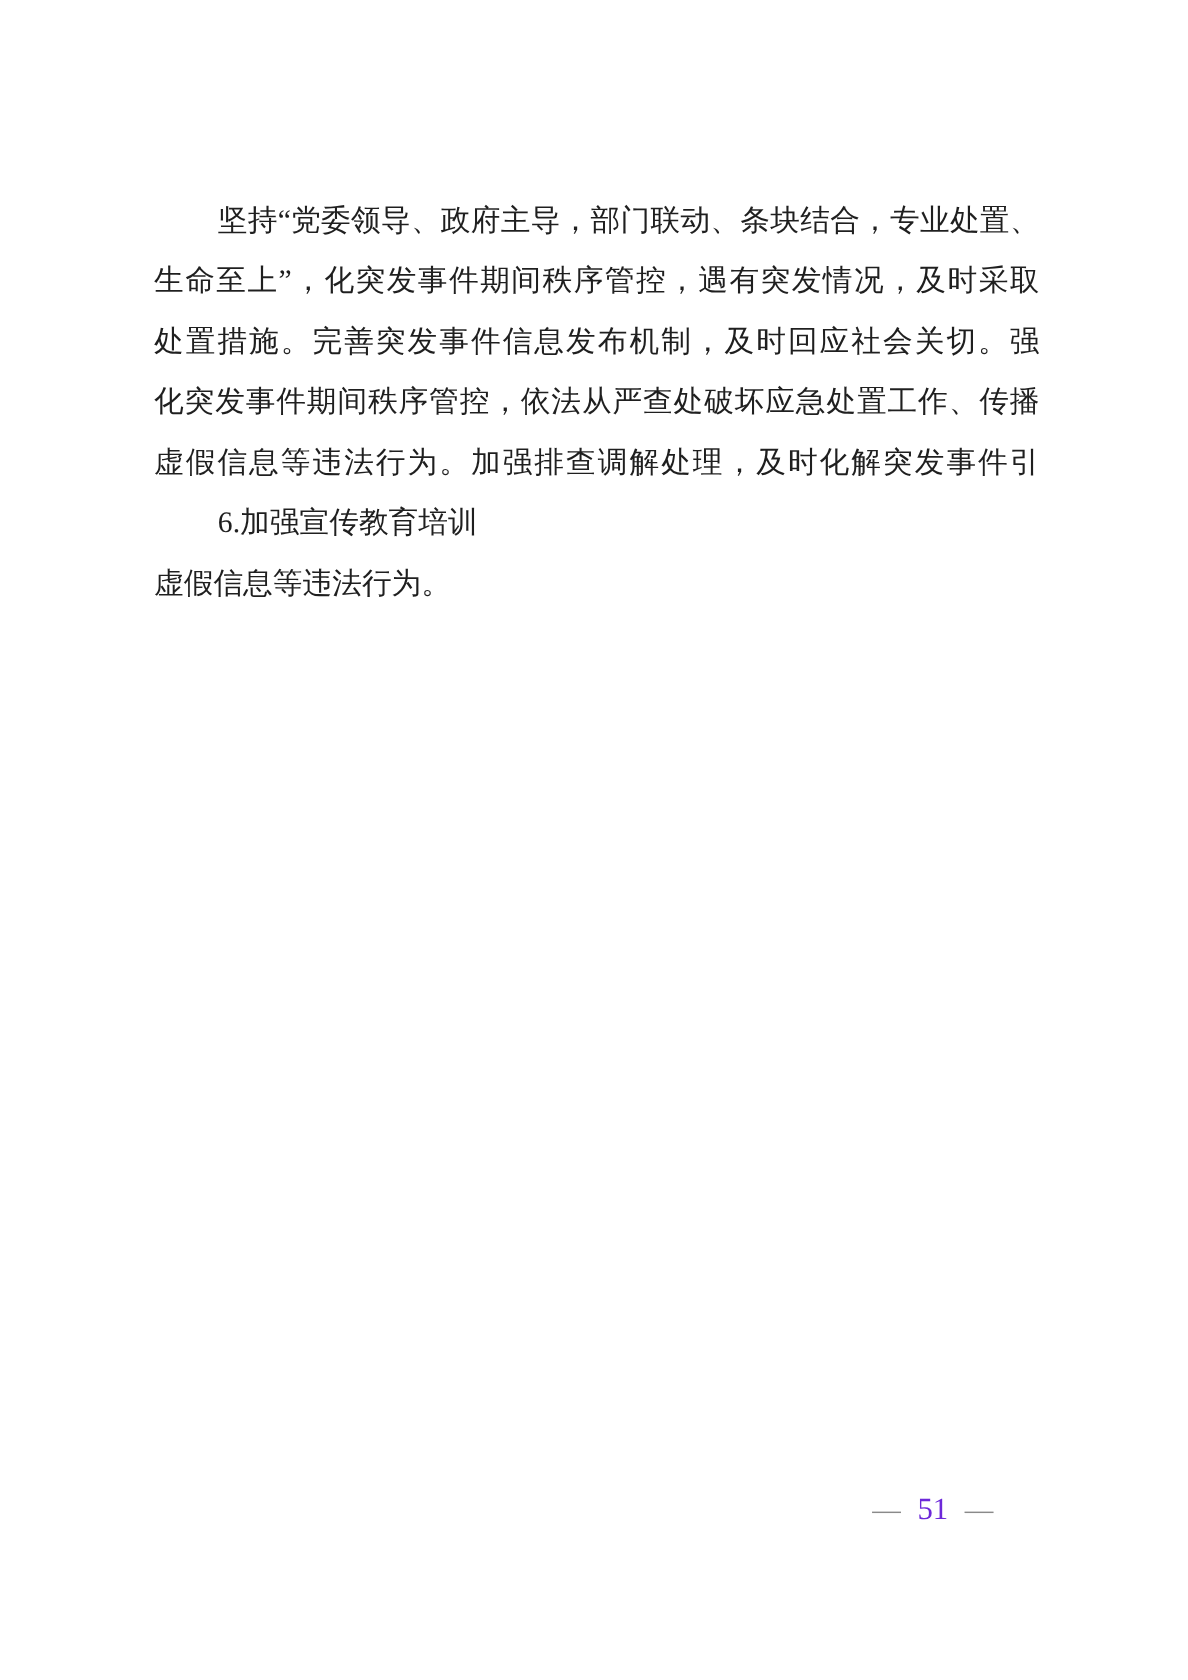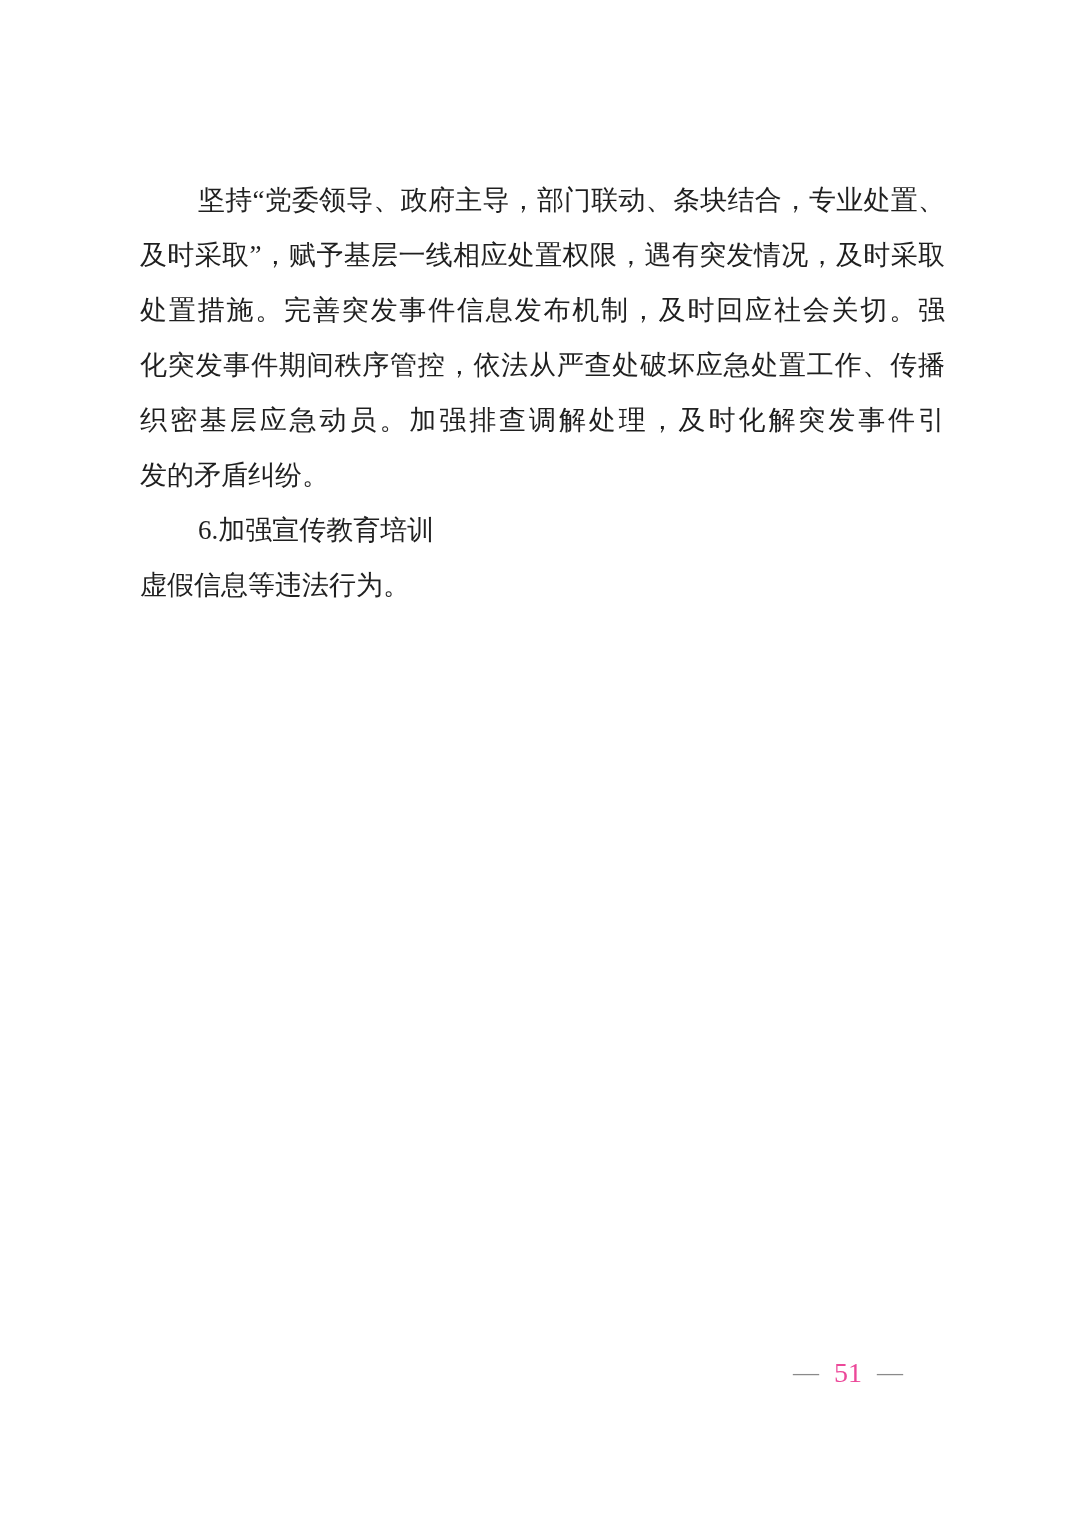--- a/index.html
+++ b/index.html
@@ -45,36 +45,35 @@
     align-items: center;
     font-size: 28px;
     color: #2b2b2b;
   }
   .page-number .dash {
     color: #8a8a8a;
     font-size: 26px;
   }
   .page-number .num {
     margin: 16px 15px;
-    color: #ec4899;
+    color: #6d28d9;
   }
 </style>
 </head>
 <body>
 
 <div class="page">
 
   <div class="content">
 
     <div class="line indent justify">坚持“党委领导、政府主导，部门联动、条块结合，专业处置、社</div>
-    <div class="line justify">及时采取”，赋予基层一线相应处置权限，遇有突发情况，及时采取</div>
+    <div class="line justify">生命至上”，化突发事件期间秩序管控，遇有突发情况，及时采取</div>
     <div class="line justify">处置措施。完善突发事件信息发布机制，及时回应社会关切。强</div>
     <div class="line justify">化突发事件期间秩序管控，依法从严查处破坏应急处置工作、传播</div>
-    <div class="line justify">织密基层应急动员。加强排查调解处理，及时化解突发事件引</div>
-    <div class="line">发的矛盾纠纷。</div>
+    <div class="line justify">虚假信息等违法行为。加强排查调解处理，及时化解突发事件引</div>
 
     <div class="line indent">6.加强宣传教育培训</div>
 
     <div class="line">虚假信息等违法行为。</div>
 
   </div>
 
   <div class="page-number">
     <span class="dash">—</span>
     <span class="num">51</span>

